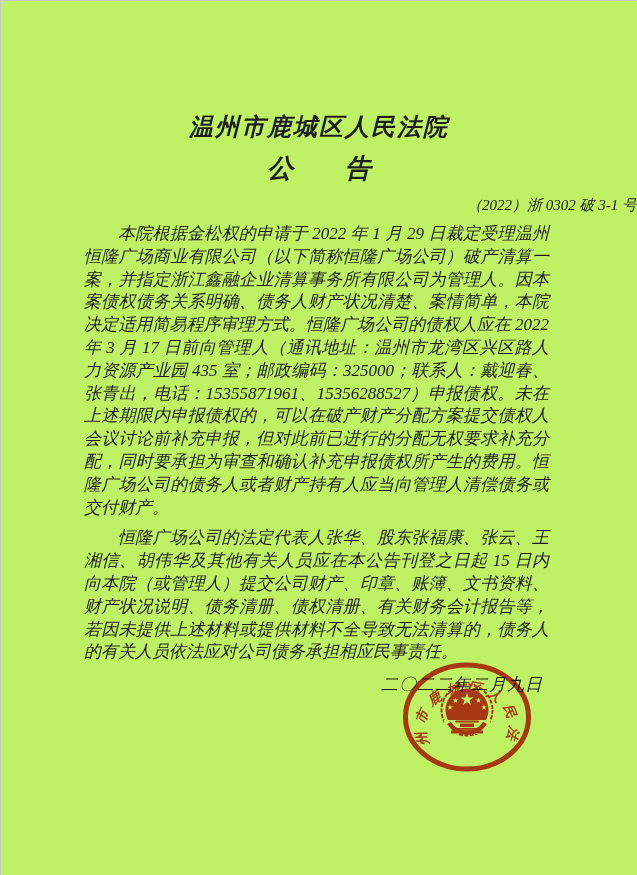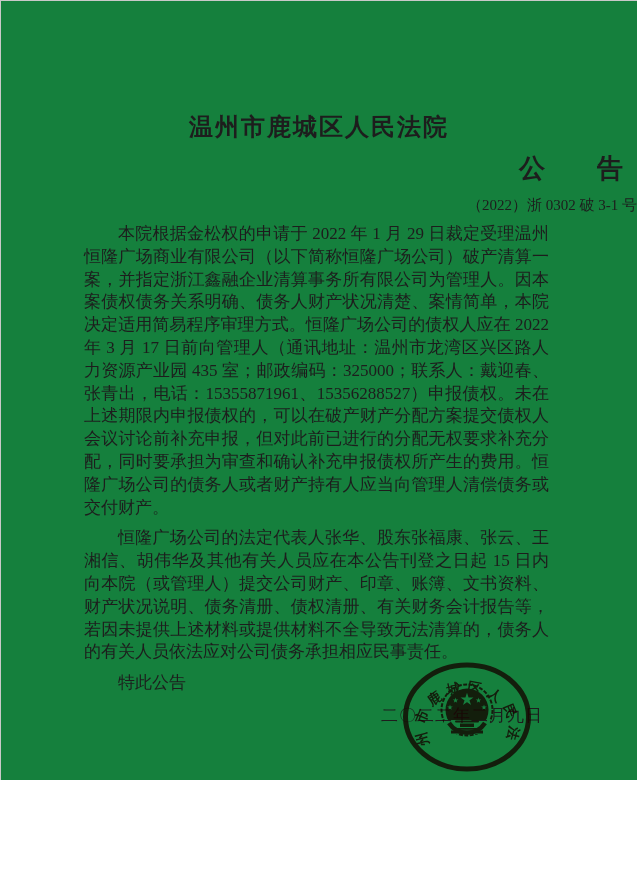--- a/index.html
+++ b/index.html
@@ -1,28 +1,28 @@
 <!DOCTYPE html>
 <html style="--seal-color: #dd2a1e; --ink: #1d1d1d;"><head>
 <meta charset="utf-8">
 <style>
   :root { --seal-color:#dd2a1e; --ink:#1d1d1d; }
   html,body { margin:0; padding:0; background:#ffffff; }
   .page {
-    position:relative; width:637px; height:780px; box-sizing:border-box;
-    background:#15803d; overflow:hidden;
+    position:relative; width:637px; height:875px; box-sizing:border-box;
+    background:#bef264; overflow:hidden;
     border-top:1px solid #c9c9c9; border-left:1px solid #c9c9c9;
-    font-family:"Liberation Serif","DejaVu Serif",serif; color:var(--ink);
+    font-family:"Liberation Serif","DejaVu Serif",serif; color:var(--ink);font-style:italic;
   }
   .court-name {
     margin:110px 0 0; text-align:center;
     font-size:24px; font-weight:bold; letter-spacing:2px;
   }
   .notice-title {
-    margin:8px 14px 0; text-align:right;
+    margin:8px 14px 0; text-align:center;
     font-size:26px; font-weight:bold;
   }
   .case-number {
     margin-top:10px; text-align:right;
     font-size:15px;
   }
   .body-text {
     margin:7px 80px 0 75px;
     font-size:17px; line-height:22.8px; text-align:justify;
   }
@@ -50,21 +50,20 @@
 
   <h1 class="court-name">温州市鹿城区人民法院</h1>
 
   <h2 class="notice-title">公　　告</h2>
 
   <div class="case-number">（2022）浙 0302 破 3-1 号</div>
 
   <div class="body-text">
     <p>本院根据金松权的申请于 2022 年 1 月 29 日裁定受理温州恒隆广场商业有限公司（以下简称恒隆广场公司）破产清算一案，并指定浙江鑫融企业清算事务所有限公司为管理人。因本案债权债务关系明确、债务人财产状况清楚、案情简单，本院决定适用简易程序审理方式。恒隆广场公司的债权人应在 2022 年 3 月 17 日前向管理人（通讯地址：温州市龙湾区兴区路人力资源产业园 435 室；邮政编码：325000；联系人：戴迎春、张青出，电话：15355871961、15356288527）申报债权。未在上述期限内申报债权的，可以在破产财产分配方案提交债权人会议讨论前补充申报，但对此前已进行的分配无权要求补充分配，同时要承担为审查和确认补充申报债权所产生的费用。恒隆广场公司的债务人或者财产持有人应当向管理人清偿债务或交付财产。</p>
     <p>恒隆广场公司的法定代表人张华、股东张福康、张云、王湘信、胡伟华及其他有关人员应在本公告刊登之日起 15 日内向本院（或管理人）提交公司财产、印章、账簿、文书资料、财产状况说明、债务清册、债权清册、有关财务会计报告等，若因未提供上述材料或提供材料不全导致无法清算的，债务人的有关人员依法应对公司债务承担相应民事责任。</p>
-    <p>特此公告</p>
   </div>
 
   <div class="issue-date">二〇二二年二月九日</div>
 
   <svg class="seal" viewBox="0 0 138 114" aria-hidden="true">
 
     <ellipse class="stroke" cx="69" cy="57" rx="61.5" ry="52" stroke-width="5"></ellipse>
 
     <defs>
       <path id="sealTextPath" d="M 30,80 A 42,35 0 1 1 108,80"></path>

